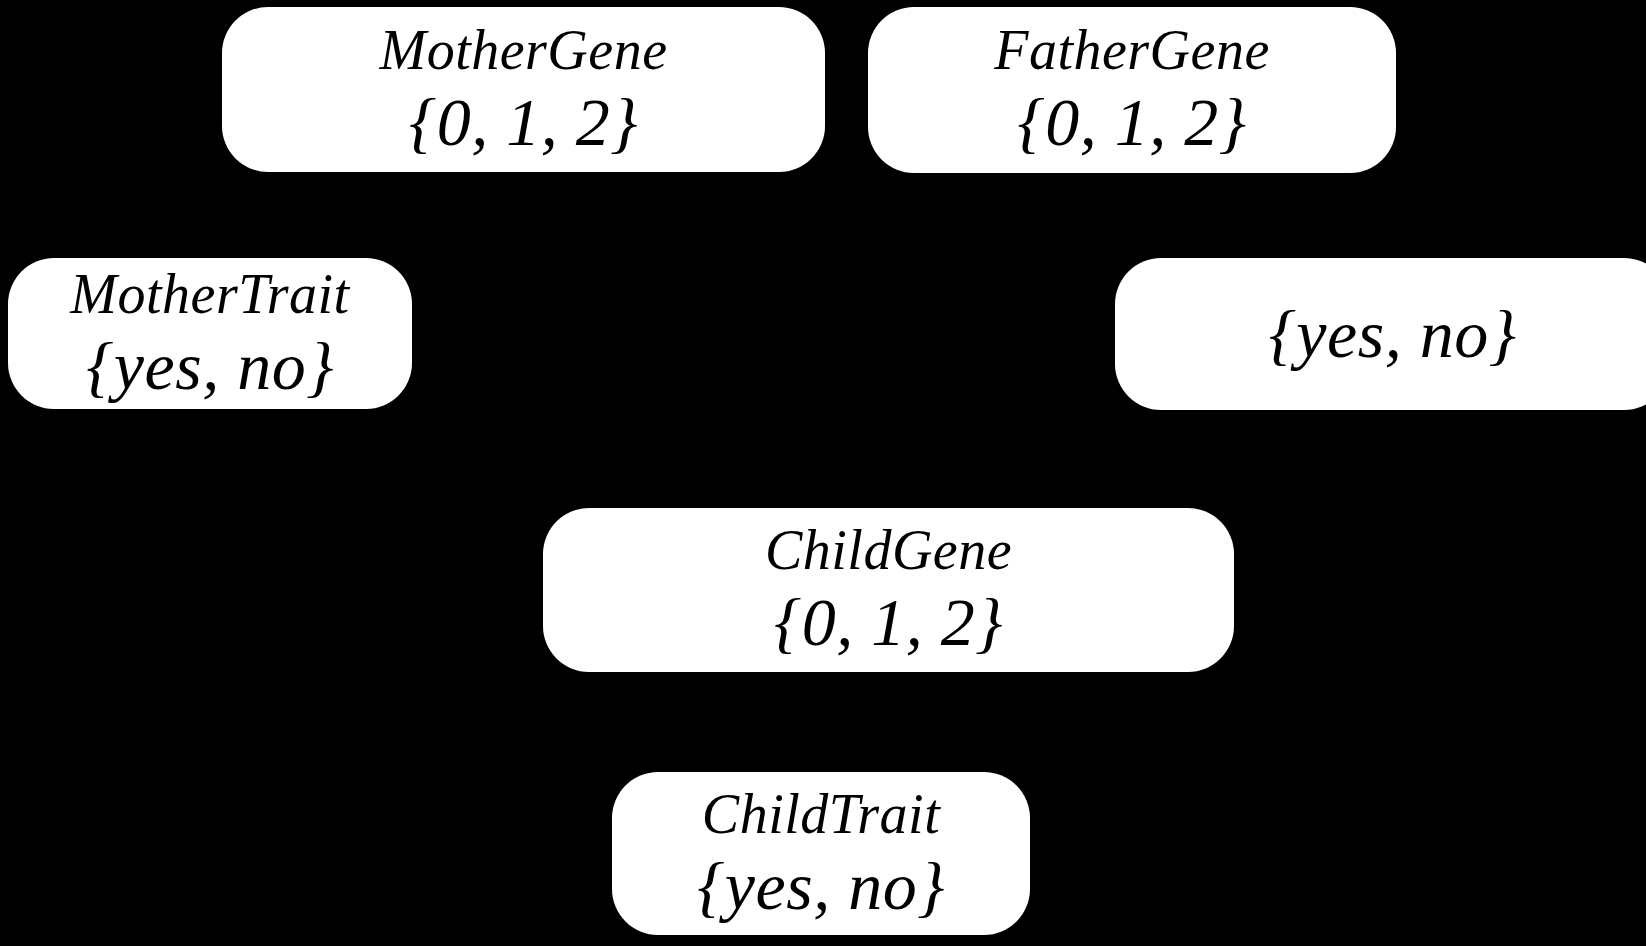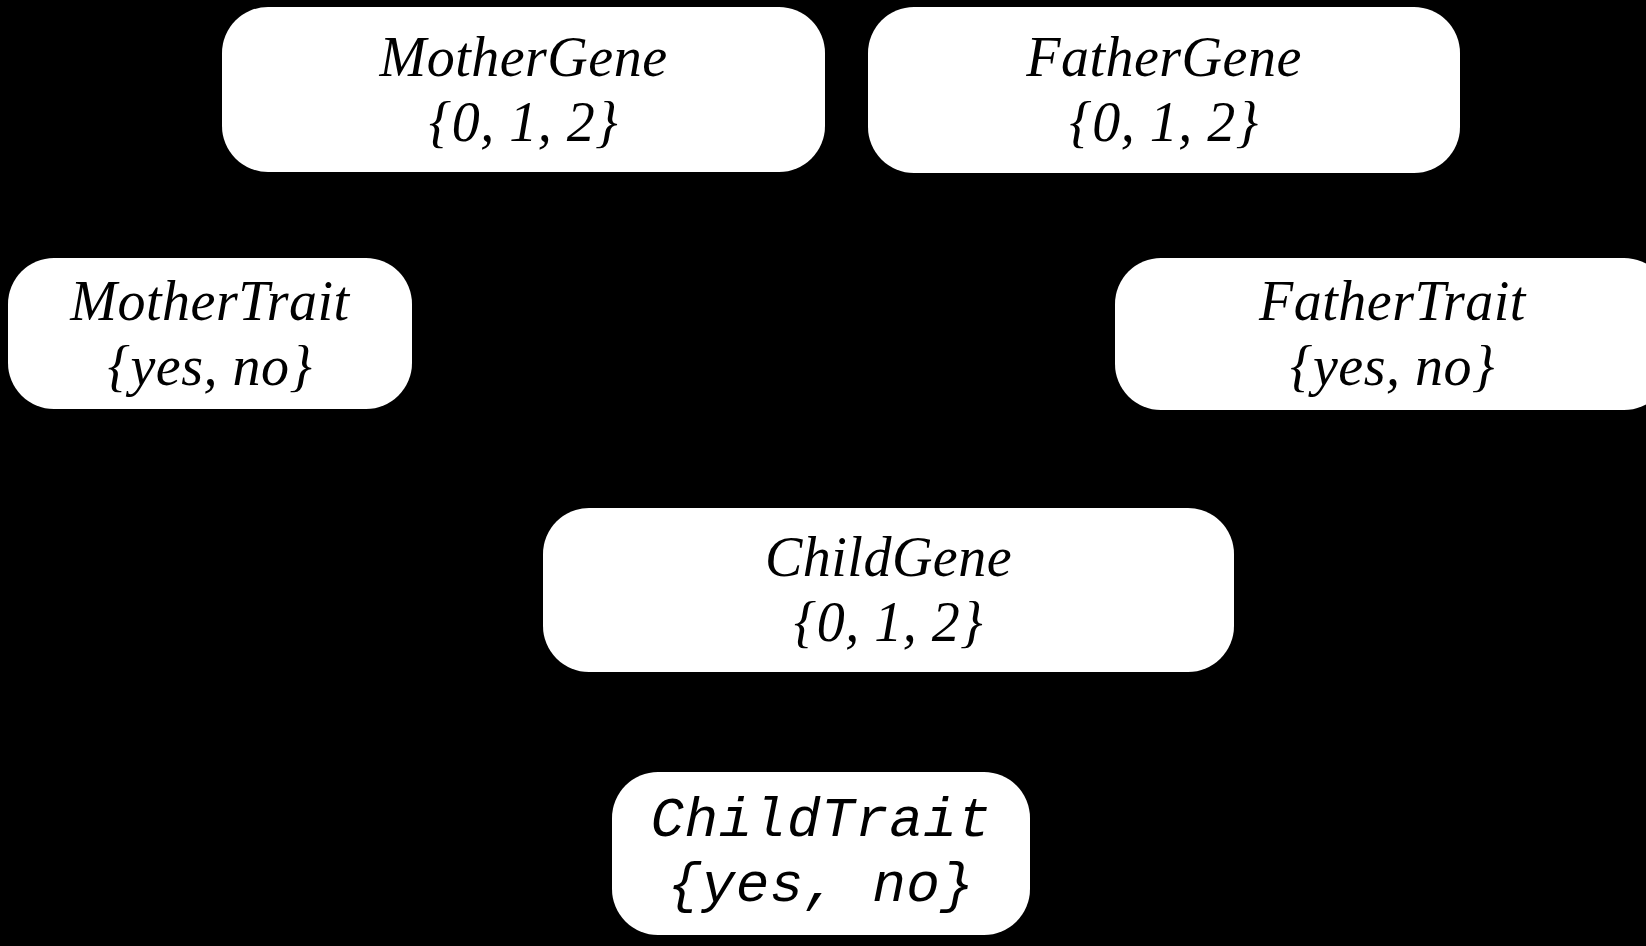--- a/index.html
+++ b/index.html
@@ -29,32 +29,32 @@
     line-height: 1.16;
   }
   .node .label {
     font-style: italic;
     font-size: 56px;
     white-space: nowrap;
     letter-spacing: 0.5px;
   }
   .node .domain {
     font-style: italic;
-    font-size: 56px;
+    font-size: 68px;
     white-space: nowrap;
     letter-spacing: 0.5px;
   }
 
   
   #node-mother-gene  { left: 222px; top: 7px;   width: 603px; height: 165px; }
-  #node-father-gene  { left: 868px; top: 7px;   width: 592px; height: 166px; }
+  #node-father-gene  { left: 868px; top: 7px;   width: 528px; height: 166px; }
   #node-mother-trait { left: 8px;   top: 258px; width: 404px; height: 151px; }
   #node-father-trait { left: 1115px;top: 258px; width: 555px; height: 152px; }
   #node-child-gene   { left: 543px; top: 508px; width: 691px; height: 164px; }
-  #node-child-trait  { left: 612px; top: 772px; width: 418px; height: 163px; font-family: Liberation Mono, monospace; }
+  #node-child-trait  { left: 612px; top: 772px; width: 418px; height: 163px; }
 </style>
 </head>
 <body>
 
 <div id="canvas">
 
   <div class="node" id="node-mother-gene">
     <div class="label">MotherGene</div>
     <div class="domain">{0, 1, 2}</div>
   </div>
@@ -63,21 +63,20 @@
     <div class="label">FatherGene</div>
     <div class="domain">{0, 1, 2}</div>
   </div>
 
   <div class="node" id="node-mother-trait">
     <div class="label">MotherTrait</div>
     <div class="domain">{yes, no}</div>
   </div>
 
   <div class="node" id="node-father-trait">
-    <div class="label">FatherTrait</div>
     <div class="domain">{yes, no}</div>
   </div>
 
   <div class="node" id="node-child-gene">
     <div class="label">ChildGene</div>
     <div class="domain">{0, 1, 2}</div>
   </div>
 
   <div class="node" id="node-child-trait">
     <div class="label">ChildTrait</div>

